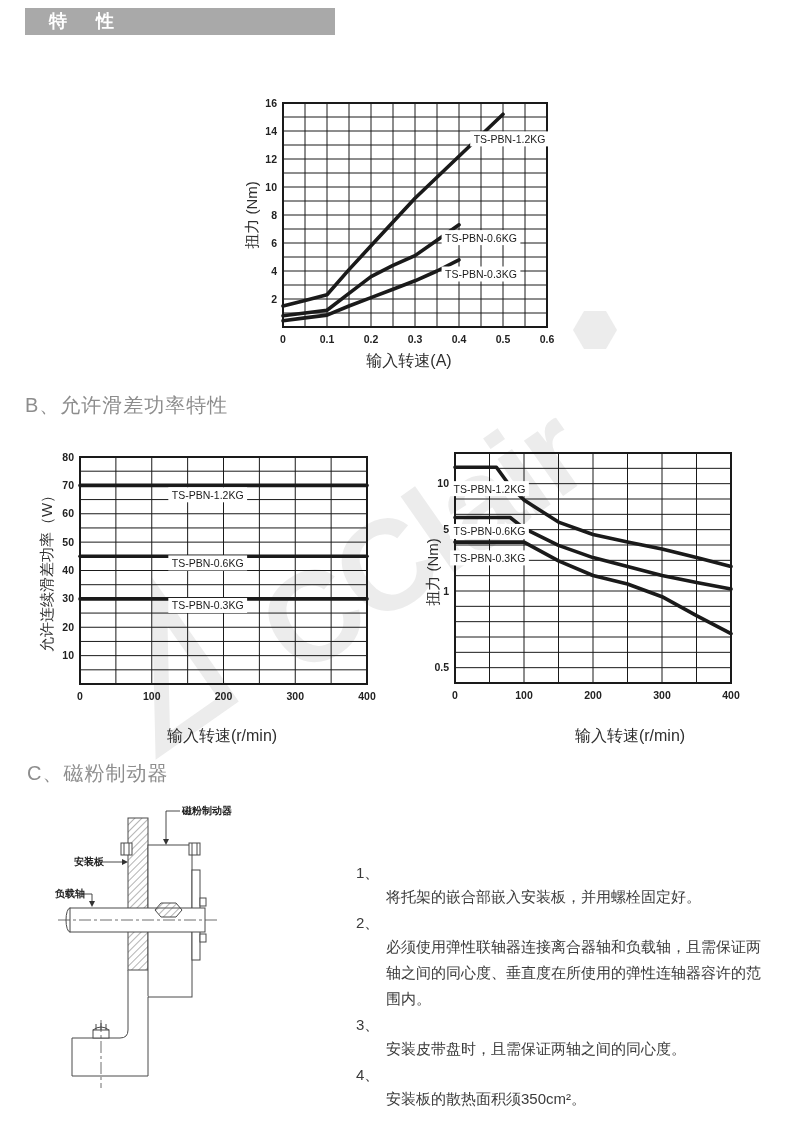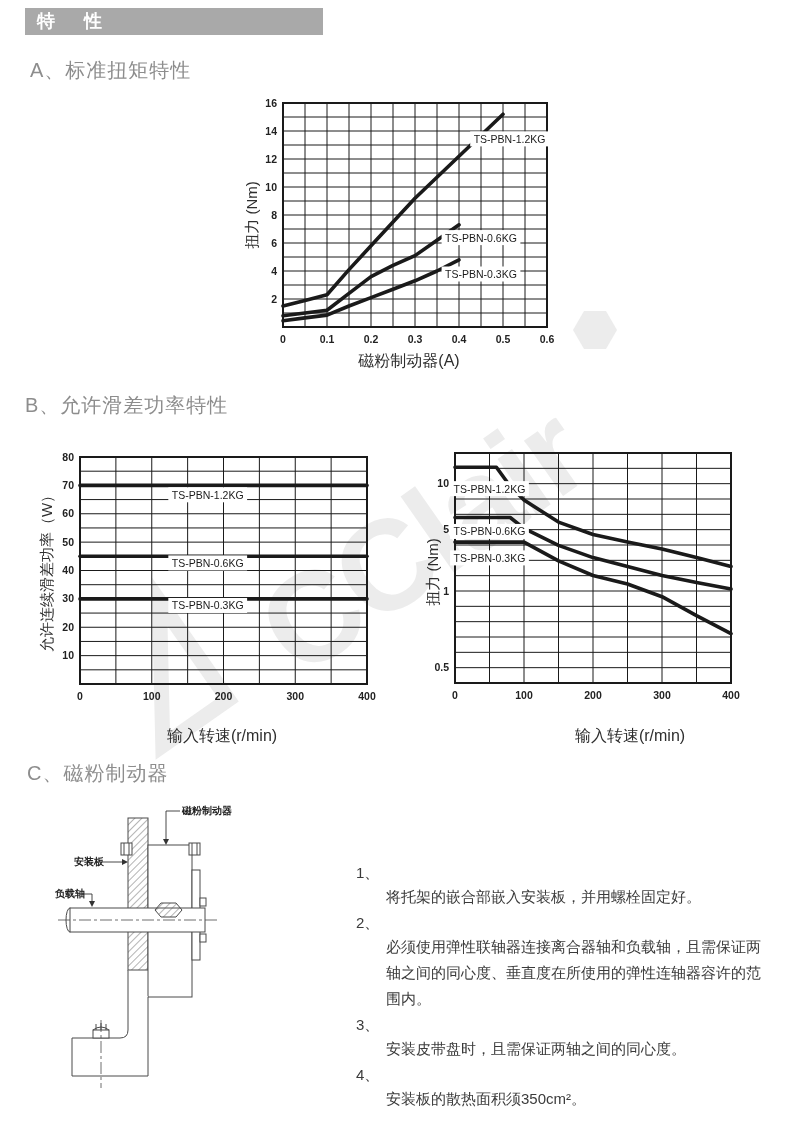--- a/index.html
+++ b/index.html
@@ -1,21 +1,21 @@
 <!DOCTYPE html>
 <html><head>
 <meta charset="utf-8">
 <style>
   html,body{margin:0;padding:0;background:#fff;}
   .page{position:relative;width:790px;height:1141px;background:#fff;overflow:hidden;
         font-family:"Liberation Sans","DejaVu Sans",sans-serif;}
   .abs{position:absolute;}
   .z0{z-index:0;} .z1{z-index:1;}
   .title-bar{left:25px;top:8px;width:286px;height:27px;background:#a9a9a9;color:#fff;
-             font-size:18px;font-weight:bold;letter-spacing:12px;line-height:27px;padding-left:12px;}
+             font-size:18px;font-weight:bold;letter-spacing:12px;line-height:27px;padding-left:24px;}
   .sec-heading{font-size:20px;color:#8d8d8d;letter-spacing:1px;}
   .axis-title{color:#2e2e2e;white-space:nowrap;transform:translate(-50%,-50%);}
   .axis-title.rot{transform:translate(-50%,-50%) rotate(-90deg);}
   .chart-host{line-height:0;}
   .install-heading{font-size:17px;color:#a8a8a8;letter-spacing:1px;}
   .notes{width:418px;font-size:15px;color:#3b3b3b;line-height:26px;}
   .note-row{display:flex;align-items:flex-start;}
   .note-num{flex:0 0 30px;}
   .note-text{flex:1;margin-top:24px;}
   svg text{font-family:"Liberation Sans","DejaVu Sans",sans-serif;}
@@ -28,21 +28,20 @@
   <svg class="abs z0" style="left:120px;top:280px;overflow:visible" width="620" height="460" viewBox="0 0 620 460">
     <g transform="translate(180,400) rotate(-35)" fill="#ececec">
       <polygon points="-150,-25 -70,-145 -70,-25" fill="none" stroke="#ececec" stroke-width="15"></polygon>
       <text x="0" y="0" font-size="128" font-weight="bold" letter-spacing="-3" fill="#ececec">CClair</text>
     </g>
     <polygon points="497,50 486,69 464,69 453,50 464,31 486,31" fill="#ececec"></polygon>
   </svg>
 
   <div class="abs z1 title-bar">特 性</div>
 
-  <div class="abs z1 sec-heading" style="left:30px;top:57px">A、标准扭矩特性</div>
   <div class="abs z1 chart-host" style="left:247px;top:95px"><svg width="314" height="258">
         <g transform="translate(36,8)">
           <line x1="22" y1="0" x2="22" y2="224" stroke="#1a1a1a" stroke-width="1"></line>
           <line x1="44" y1="0" x2="44" y2="224" stroke="#1a1a1a" stroke-width="1"></line>
           <line x1="66" y1="0" x2="66" y2="224" stroke="#1a1a1a" stroke-width="1"></line>
           <line x1="88" y1="0" x2="88" y2="224" stroke="#1a1a1a" stroke-width="1"></line>
           <line x1="110" y1="0" x2="110" y2="224" stroke="#1a1a1a" stroke-width="1"></line>
           <line x1="132" y1="0" x2="132" y2="224" stroke="#1a1a1a" stroke-width="1"></line>
           <line x1="154" y1="0" x2="154" y2="224" stroke="#1a1a1a" stroke-width="1"></line>
           <line x1="176" y1="0" x2="176" y2="224" stroke="#1a1a1a" stroke-width="1"></line>
@@ -85,21 +84,21 @@
           <text x="-6" y="171.5" text-anchor="end" font-size="10.5" font-weight="bold" fill="#222">4</text>
           <text x="-6" y="143.5" text-anchor="end" font-size="10.5" font-weight="bold" fill="#222">6</text>
           <text x="-6" y="115.5" text-anchor="end" font-size="10.5" font-weight="bold" fill="#222">8</text>
           <text x="-6" y="87.5" text-anchor="end" font-size="10.5" font-weight="bold" fill="#222">10</text>
           <text x="-6" y="59.5" text-anchor="end" font-size="10.5" font-weight="bold" fill="#222">12</text>
           <text x="-6" y="31.5" text-anchor="end" font-size="10.5" font-weight="bold" fill="#222">14</text>
           <text x="-6" y="3.5" text-anchor="end" font-size="10.5" font-weight="bold" fill="#222">16</text>
         </g>
       </svg></div>
   <div class="abs z1 axis-title rot" style="left:252px;top:215px;font-size:15px">扭力  (Nm)</div>
-  <div class="abs z1 axis-title" style="left:409px;top:361px;font-size:16px">磁粉制动器(A)</div>
+  <div class="abs z1 axis-title" style="left:409px;top:361px;font-size:16px">输入转速(A)</div>
 
   <div class="abs z1 sec-heading" style="left:25px;top:392px">B、允许滑差功率特性</div>
 
   <div class="abs z1 chart-host" style="left:44px;top:449px"><svg width="337" height="261">
         <g transform="translate(36,8)">
           <line x1="35.875" y1="0" x2="35.875" y2="227" stroke="#1a1a1a" stroke-width="1"></line>
           <line x1="71.75" y1="0" x2="71.75" y2="227" stroke="#1a1a1a" stroke-width="1"></line>
           <line x1="107.625" y1="0" x2="107.625" y2="227" stroke="#1a1a1a" stroke-width="1"></line>
           <line x1="143.5" y1="0" x2="143.5" y2="227" stroke="#1a1a1a" stroke-width="1"></line>
           <line x1="179.375" y1="0" x2="179.375" y2="227" stroke="#1a1a1a" stroke-width="1"></line>

